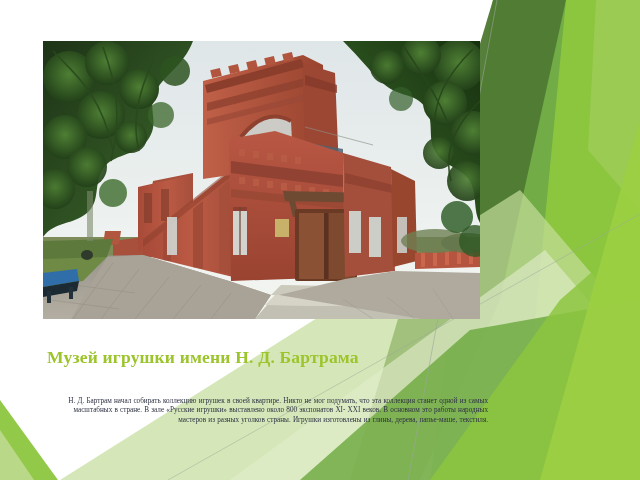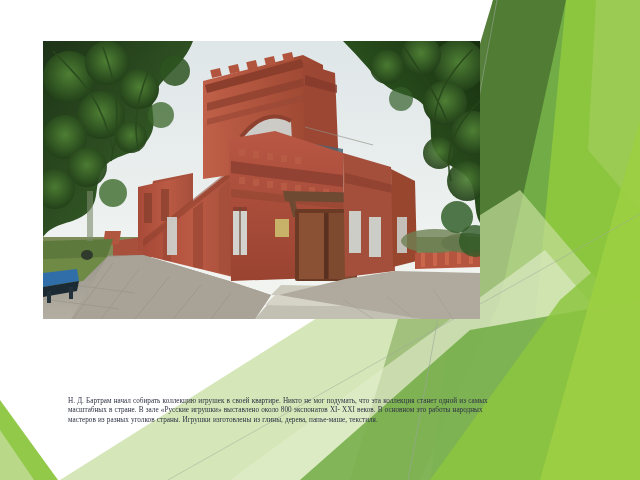--- a/index.html
+++ b/index.html
@@ -68,21 +68,21 @@
   
   #body-text {
     position: absolute;
     left: 68px;
     top: 397px;
     width: 420px;
     font-family: "Liberation Serif", "DejaVu Serif", serif;
     font-size: 7.2px;
     line-height: 9.3px;
     color: #2d3142;
-    text-align: left;
+    text-align: right;
     word-spacing: 0.4px;
   }
 </style>
 </head>
 <body>
 
 <div id="slide">
 
   <div class="deco-layer">
     <svg width="640" height="480" viewBox="0 0 640 480" xmlns="http://www.w3.org/2000/svg">
@@ -324,16 +324,17 @@
         <path d="M360,4 C376,30 392,50 404,80"></path>
         <path d="M437,60 C412,84 400,110 408,140"></path>
       </g>
 
       <line x1="262" y1="86" x2="330" y2="104" stroke="#8d8f86" stroke-width="0.8" opacity="0.8"></line>
 
       <rect x="0" y="0" width="437" height="278" fill="none"></rect>
     </svg>
   </div>
 
+  <div id="slide-title">Музей игрушки имени  Н. Д. Бартрама</div>
 
   <div id="body-text">Н. Д. Бартрам начал собирать коллекцию игрушек в своей квартире. Никто не мог подумать, что эта коллекция станет одной из самых масштабных в стране. В зале «Русские игрушки» выставлено около 800 экспонатов XI- XXI веков. В основном это работы народных мастеров из разных уголков страны. Игрушки изготовлены из глины, дерева, папье-маше, текстиля.</div>
 
 </div>
 
 </body></html>

